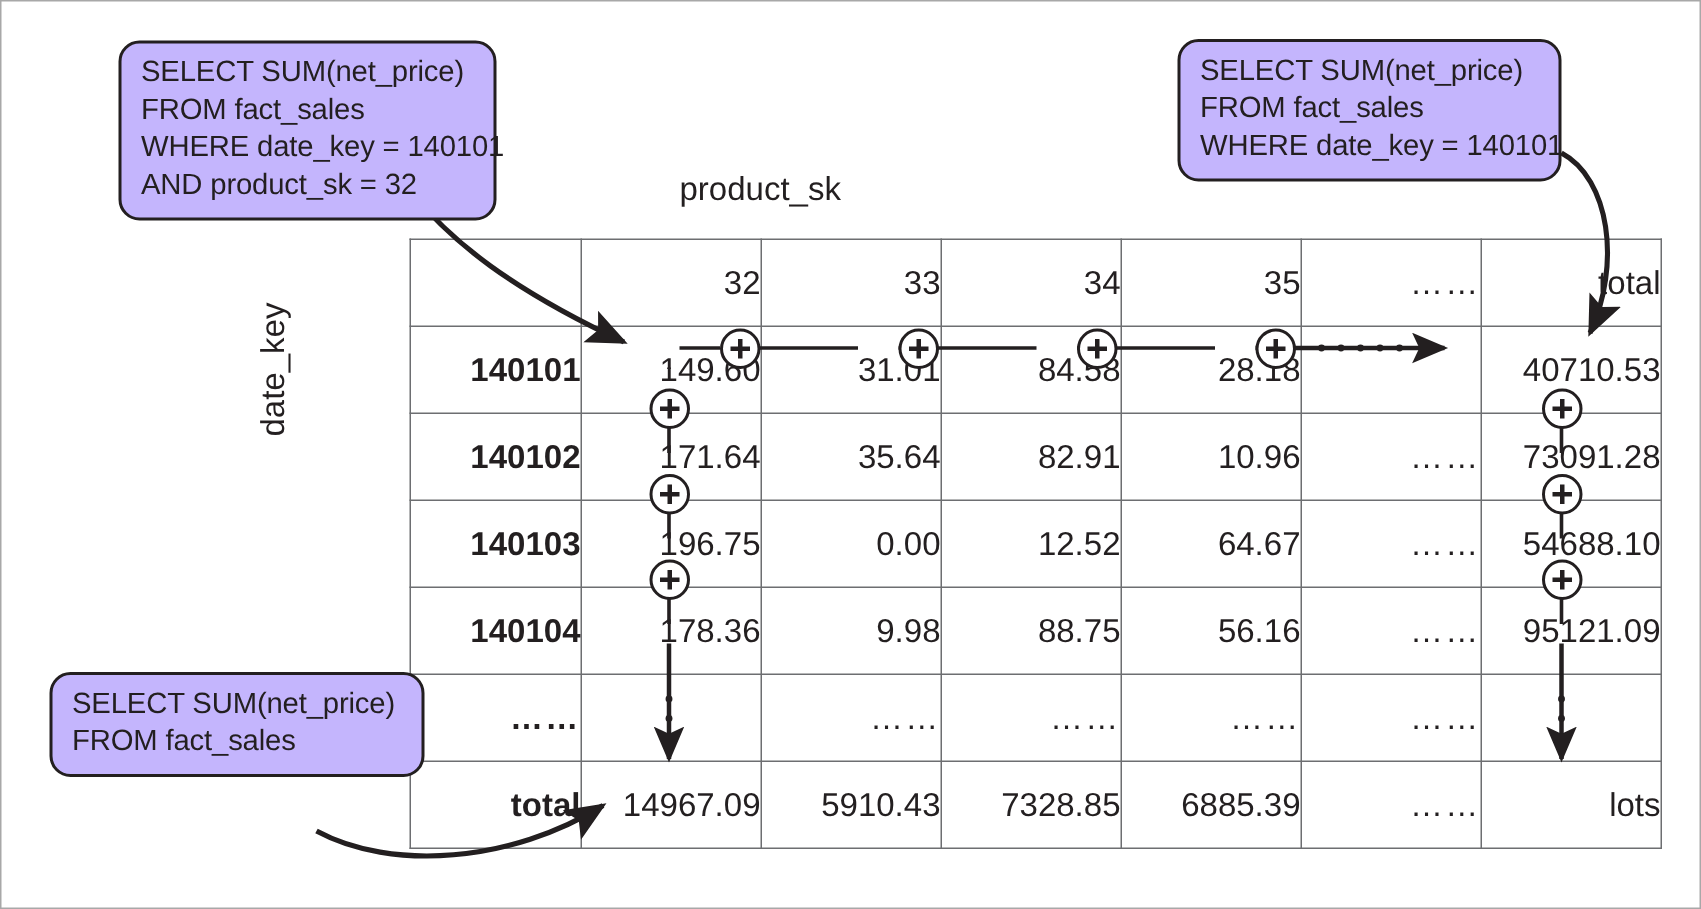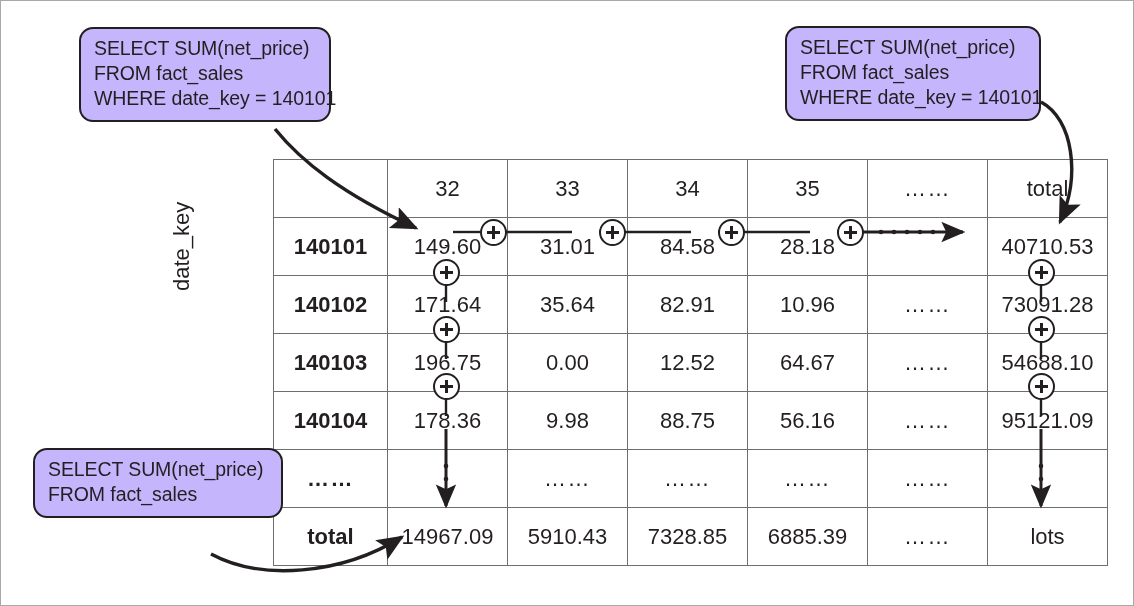--- a/index.html
+++ b/index.html
@@ -76,21 +76,21 @@
     top: 158px;
     z-index: 3;
   }
   table.matrix {
     border-collapse: collapse;
     table-layout: fixed;
   }
   table.matrix td {
     border: 1px solid #6d6e71;
     height: 57px;
-    text-align: center;
+    text-align: right;
     vertical-align: middle;
     font-size: 22px;
     color: #231f20;
     padding: 0;
     background: #ffffff;
   }
   td.rowhead {
     width: 113px;
     background: #ebebeb;
     text-align: right;
@@ -133,20 +133,21 @@
   .plus::after {
     left: 10.4px; top: 5px;
     width: 2.2px; height: 12.6px;
   }
 </style>
 </head>
 <body>
 
 <div id="figure">
 
+  <div id="label-product-sk">product_sk</div>
   <div id="label-date-key">date_key</div>
 
   <div id="matrix">
     <table class="matrix">
       <tbody>
         <tr>
           <td class="corner-blank"></td>
           <td class="colhead">32</td>
           <td class="colhead">33</td>
           <td class="colhead">34</td>
@@ -280,20 +281,21 @@
   <div class="plus" style="left:432px;  top:372px;"></div>
 
   <div class="plus" style="left:1027px; top:258px;"></div>
   <div class="plus" style="left:1027px; top:315px;"></div>
   <div class="plus" style="left:1027px; top:372px;"></div>
 
   <div class="callout" id="callout-topleft">
     <div class="line">SELECT SUM(net_price)</div>
     <div class="line">FROM fact_sales</div>
     <div class="line">WHERE date_key = 140101</div>
+    <div class="line">AND product_sk = 32</div>
   </div>
 
   <div class="callout" id="callout-topright">
     <div class="line">SELECT SUM(net_price)</div>
     <div class="line">FROM fact_sales</div>
     <div class="line">WHERE date_key = 140101</div>
   </div>
 
   <div class="callout" id="callout-bottomleft">
     <div class="line">SELECT SUM(net_price)</div>

